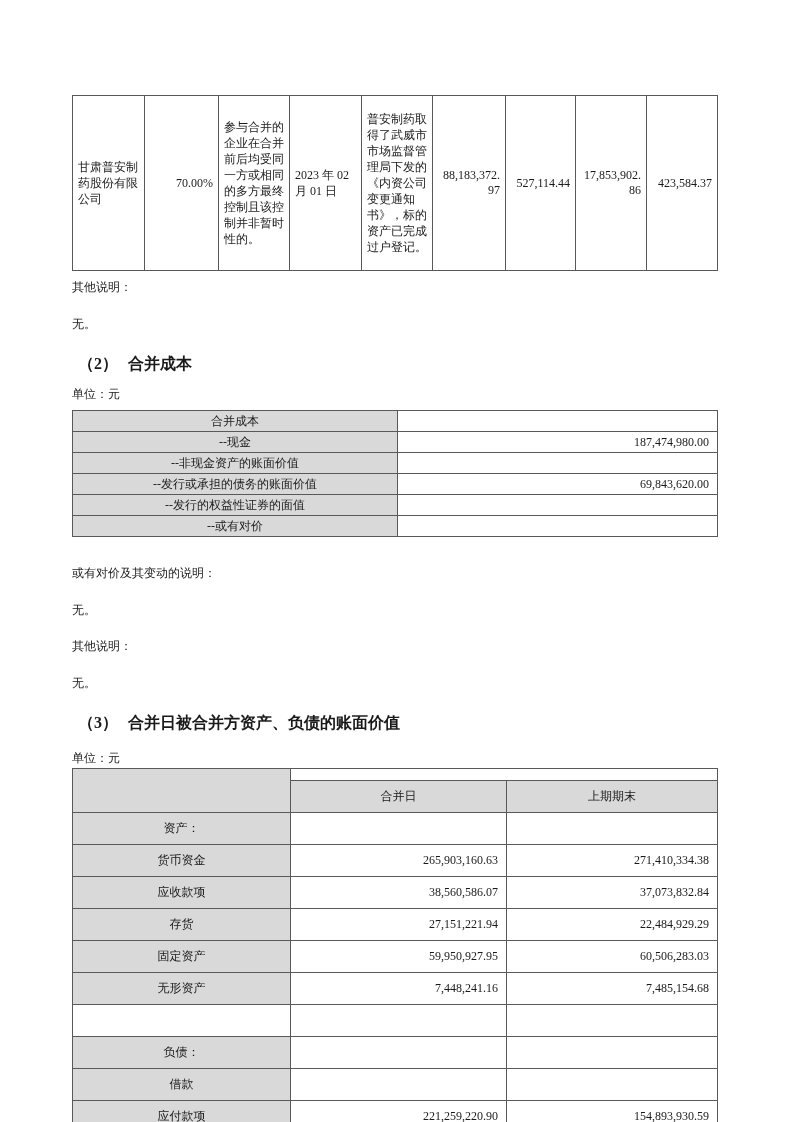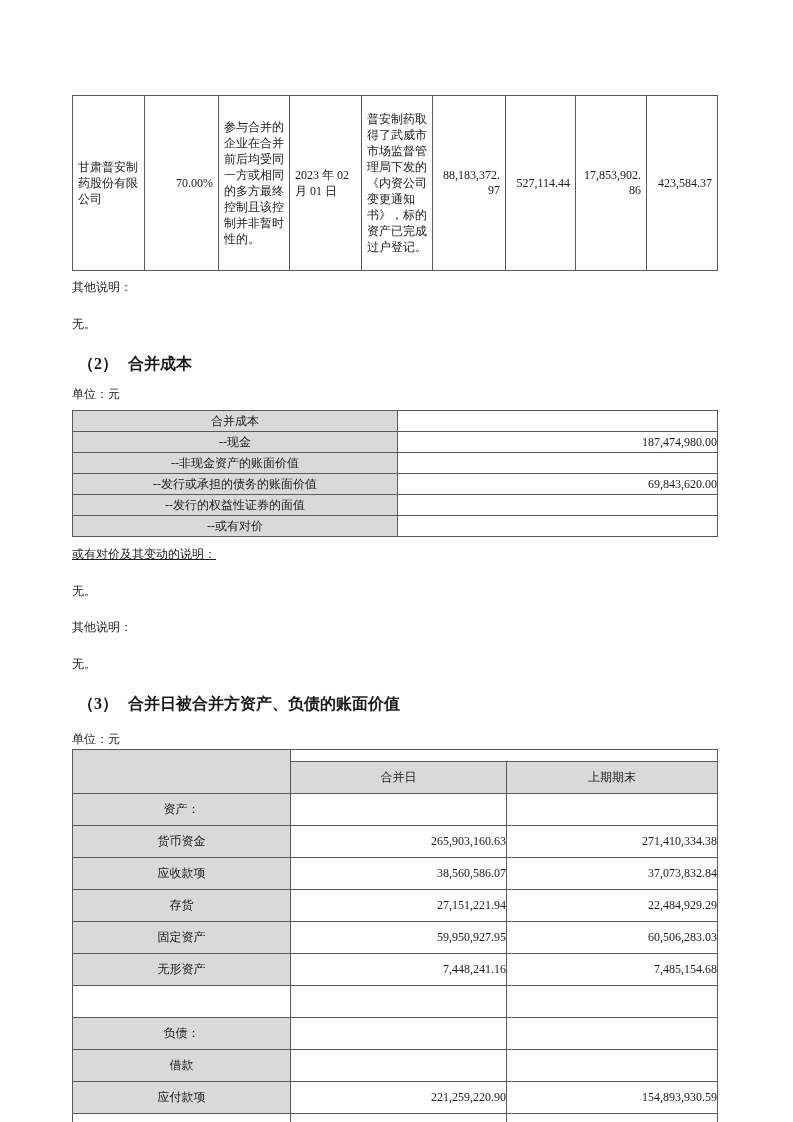--- a/index.html
+++ b/index.html
@@ -17,41 +17,41 @@
   table { border-collapse: collapse; table-layout: fixed; width: 645px; }
   td {
     border: 1px solid #595959;
     padding: 0 5px;
     vertical-align: middle;
     overflow: hidden;
     word-wrap: break-word;
   }
   .shaded { background: #d9d9d9; text-align: center; }
   .center { text-align: center; }
-  .num { text-align: right; word-break: break-all; padding-right: 0; }
+  .num { text-align: right; word-break: break-all; padding-right: 8px; }
 
   
   .t1 { margin-top: 95px; }
   .t1 td { height: 175px; line-height: 16px; padding: 1px 5px; }
   .t1 td.num { line-height: 15px; }
 
   
   .para { line-height: 16px; margin: 0; }
   .mt-other1 { margin-top: 8px; }
   .mt-none1  { margin-top: 21px; }
   .heading { font-weight: bold; font-size: 16px; line-height: 17px; margin: 0; padding-left: 6px; }
   .heading .title-gap { margin-left: 10px; }
   .mt-h2 { margin-top: 23px; }
   .unit { line-height: 16px; margin: 0; }
   .mt-unit2 { margin-top: 14px; }
 
   
   .t2 { margin-top: 8px; }
   .t2 td { height: 21px; line-height: 15px; }
-  .mt-p3 { margin-top: 9px; text-decoration: underline; }
+  .mt-p3 { margin-top: 28px; }
   .mt-p4 { margin-top: 21px; }
   .mt-p5 { margin-top: 20px; }
   .mt-p6 { margin-top: 21px; }
   .mt-h3 { margin-top: 23px; }
   .mt-unit3 { margin-top: 19px; }
 
   
   .t3 { margin-top: 2px; }
   .t3 td { height: 32px; line-height: 15px; }
   .t3 tr.hdr-empty td { height: 12px; }

